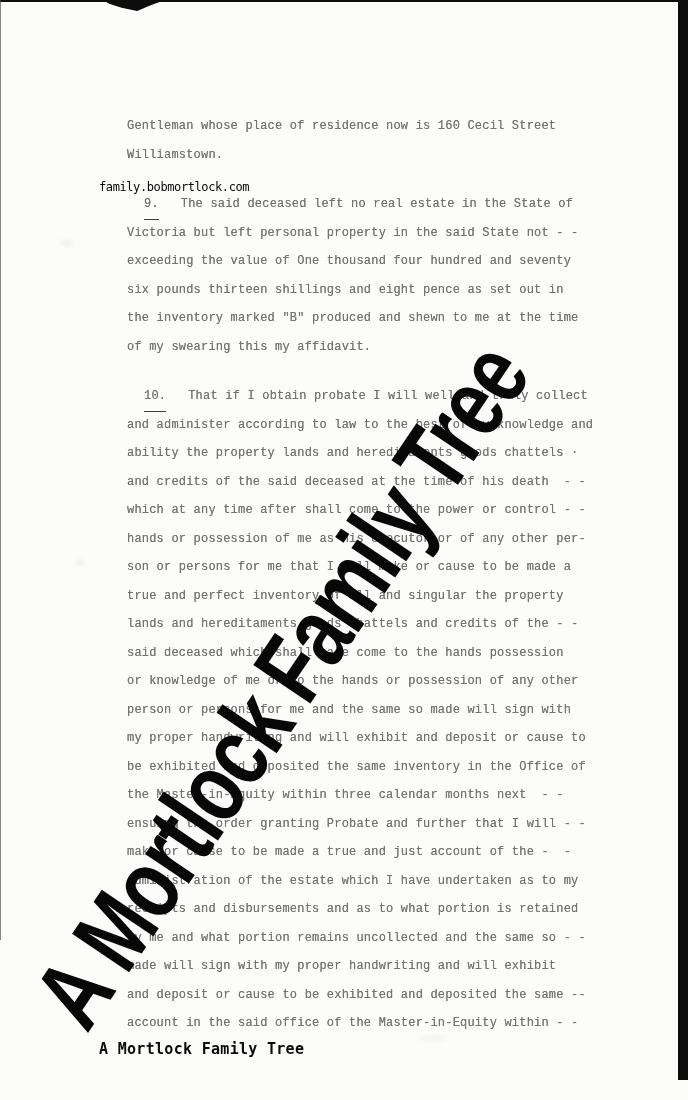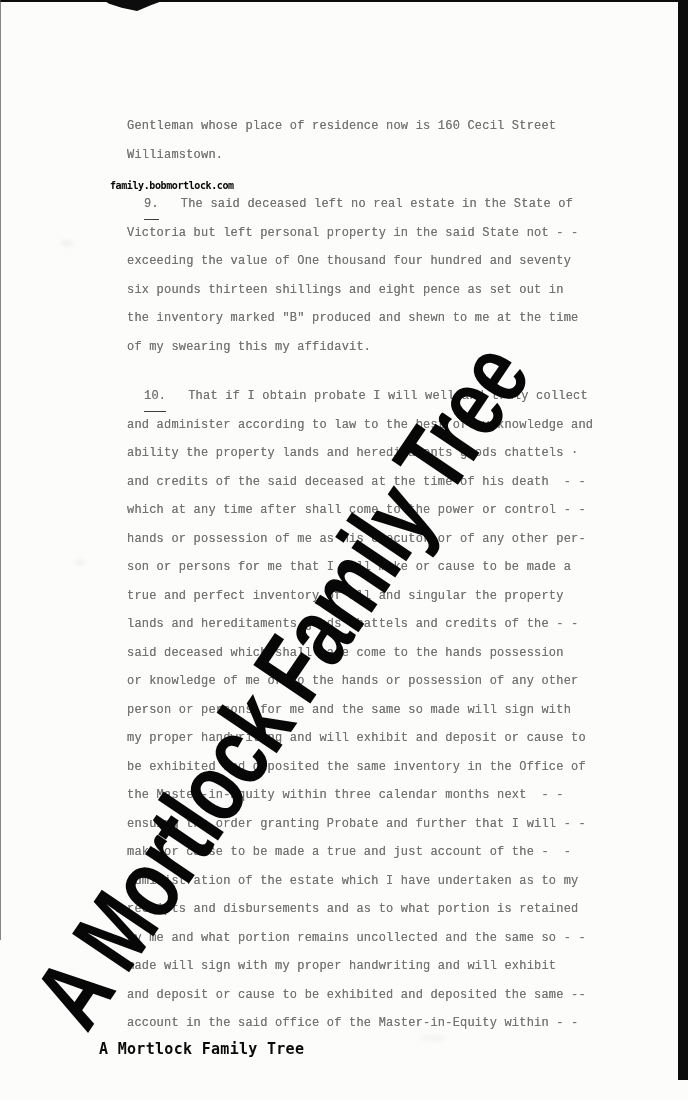--- a/index.html
+++ b/index.html
@@ -42,23 +42,23 @@
   .watermark{
     position:absolute;left:58px;top:965px;
     transform:rotate(-56deg) scaleX(.76);
     transform-origin:0 50%;
     font-family:"Liberation Sans","DejaVu Sans",sans-serif;
     font-weight:bold;font-size:100px;letter-spacing:-2px;
     color:#070707;white-space:nowrap;line-height:100px;
   }
   
   .wm-url{
-    position:absolute;left:110px;top:180px;
+    position:absolute;left:99px;top:180px;
     font-family:"DejaVu Sans Mono","Liberation Mono",monospace;
-    font-weight:bold;font-size:10px;letter-spacing:-.4px;
+    font-weight:normal;font-size:12px;letter-spacing:-.4px;
     color:#050505;
   }
   
   .caption{
     position:absolute;left:99px;top:1040px;
     font-family:"DejaVu Sans Mono","Liberation Mono",monospace;
     font-weight:bold;font-size:15px;letter-spacing:.3px;
     color:#0a0a0a;
   }
 </style>

